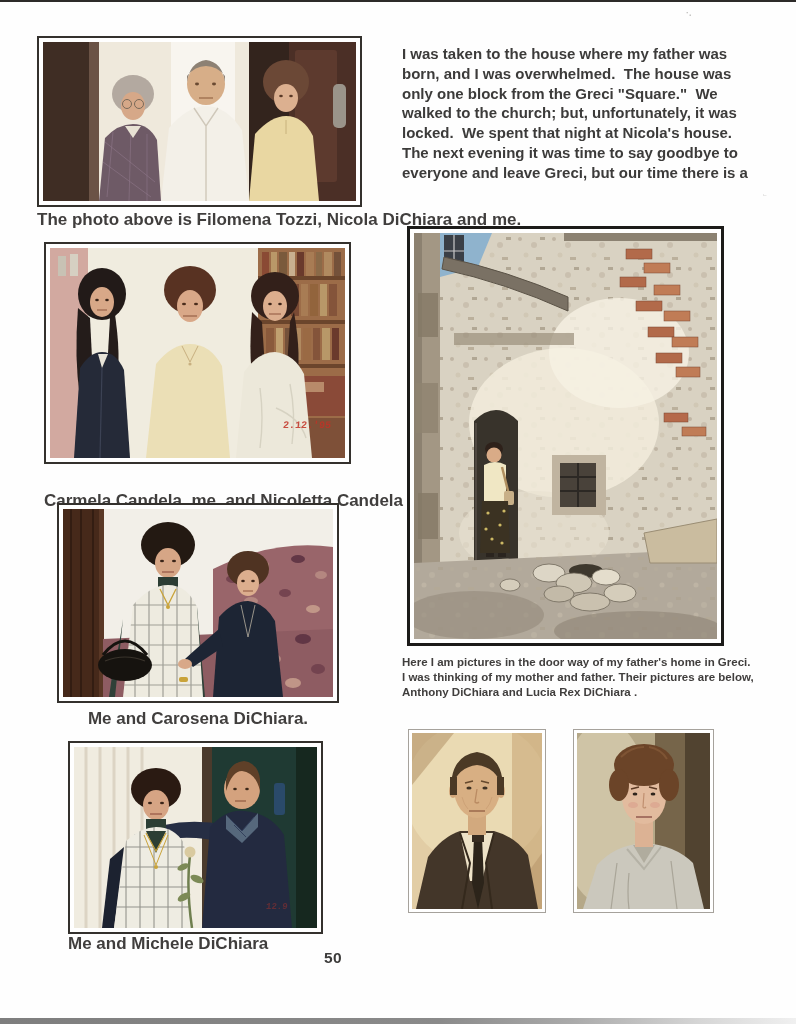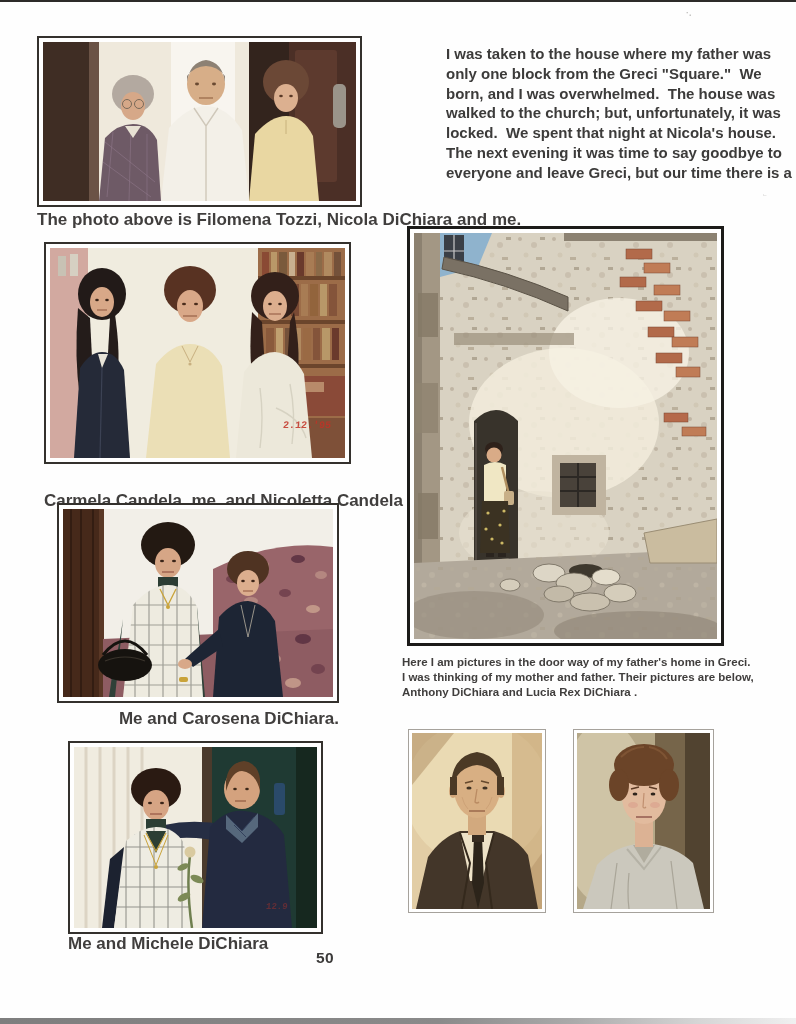--- a/index.html
+++ b/index.html
@@ -20,32 +20,32 @@
   .p2{left:44px;top:242px;width:307px;height:222px;}
   .p3{left:57px;top:503px;width:282px;height:200px;}
   .p4{left:68px;top:741px;width:255px;height:193px;}
   .p5{left:407px;top:226px;width:317px;height:420px;}
   .p6{left:408px;top:729px;width:138px;height:184px;}
   .p7{left:573px;top:729px;width:141px;height:184px;}
 
   .caption{position:absolute;font-weight:bold;color:#403e3d;font-size:17px;line-height:14px;white-space:pre;}
   .cap1{left:37px;top:213px;width:325px;text-align:left;}
   .cap2{left:44px;top:494px;width:307px;text-align:center;}
-  .cap3{left:57px;top:712px;width:282px;text-align:right;}
+  .cap3{left:57px;top:712px;width:282px;text-align:center;}
   .cap4{left:68px;top:937px;width:255px;text-align:left;}
 
   .narrative{position:absolute;left:402px;top:44px;width:385px;color:#3c3b3a;
              font-size:15px;line-height:19.8px;font-weight:bold;}
-  .narrative div{white-space:pre;margin-left:44px;}
+  .narrative div{white-space:pre;}
 
   .doorcap{position:absolute;left:402px;top:655px;width:390px;color:#403e3d;
            font-size:11.5px;line-height:15px;font-weight:bold;}
   .doorcap div{white-space:pre;}
 
-  .pagenum{position:absolute;left:316px;top:949px;width:100px;
+  .pagenum{position:absolute;left:283px;top:949px;width:100px;text-align:center;
            font-size:15.5px;font-weight:bold;color:#3c3b3a;letter-spacing:.5px;}
 
   .stamp{position:absolute;font-family:"Liberation Mono",monospace;font-weight:bold;
          color:#c23226;transform:skewX(-6deg);}
   .stamp2{left:283px;top:420px;font-size:10px;opacity:.85;}
   .stamp4{left:266px;top:902px;font-size:9px;opacity:.4;}
 </style>
 </head>
 <body>
 
@@ -285,22 +285,22 @@
       <ellipse cx="123" cy="132" rx="7" ry="3.5" fill="#7c8a56" transform="rotate(25 123 132)"></ellipse>
       <ellipse cx="109" cy="120" rx="6" ry="3" fill="#7c8a56" transform="rotate(-25 109 120)"></ellipse>
       <circle cx="116" cy="105" r="5.5" fill="#d9caa0"></circle>
     </svg>
   </figure>
   <span class="stamp stamp4">12.9</span>
   <div class="caption cap4">Me and Michele DiChiara</div>
 
   <div class="narrative">
     <div>I was taken to the house where my father was</div>
+    <div>born, and I was overwhelmed.  The house was</div>
     <div>only one block from the Greci "Square."  We</div>
-    <div>born, and I was overwhelmed.  The house was</div>
     <div>walked to the church; but, unfortunately, it was</div>
     <div>locked.  We spent that night at Nicola's house.</div>
     <div>The next evening it was time to say goodbye to</div>
     <div>everyone and leave Greci, but our time there is a</div>
   </div>
 
   <figure class="photo frame-heavy p5">
     <svg viewBox="0 0 303 406" preserveAspectRatio="none">
       <defs>
         <pattern id="speck" width="34" height="30" patternUnits="userSpaceOnUse">

